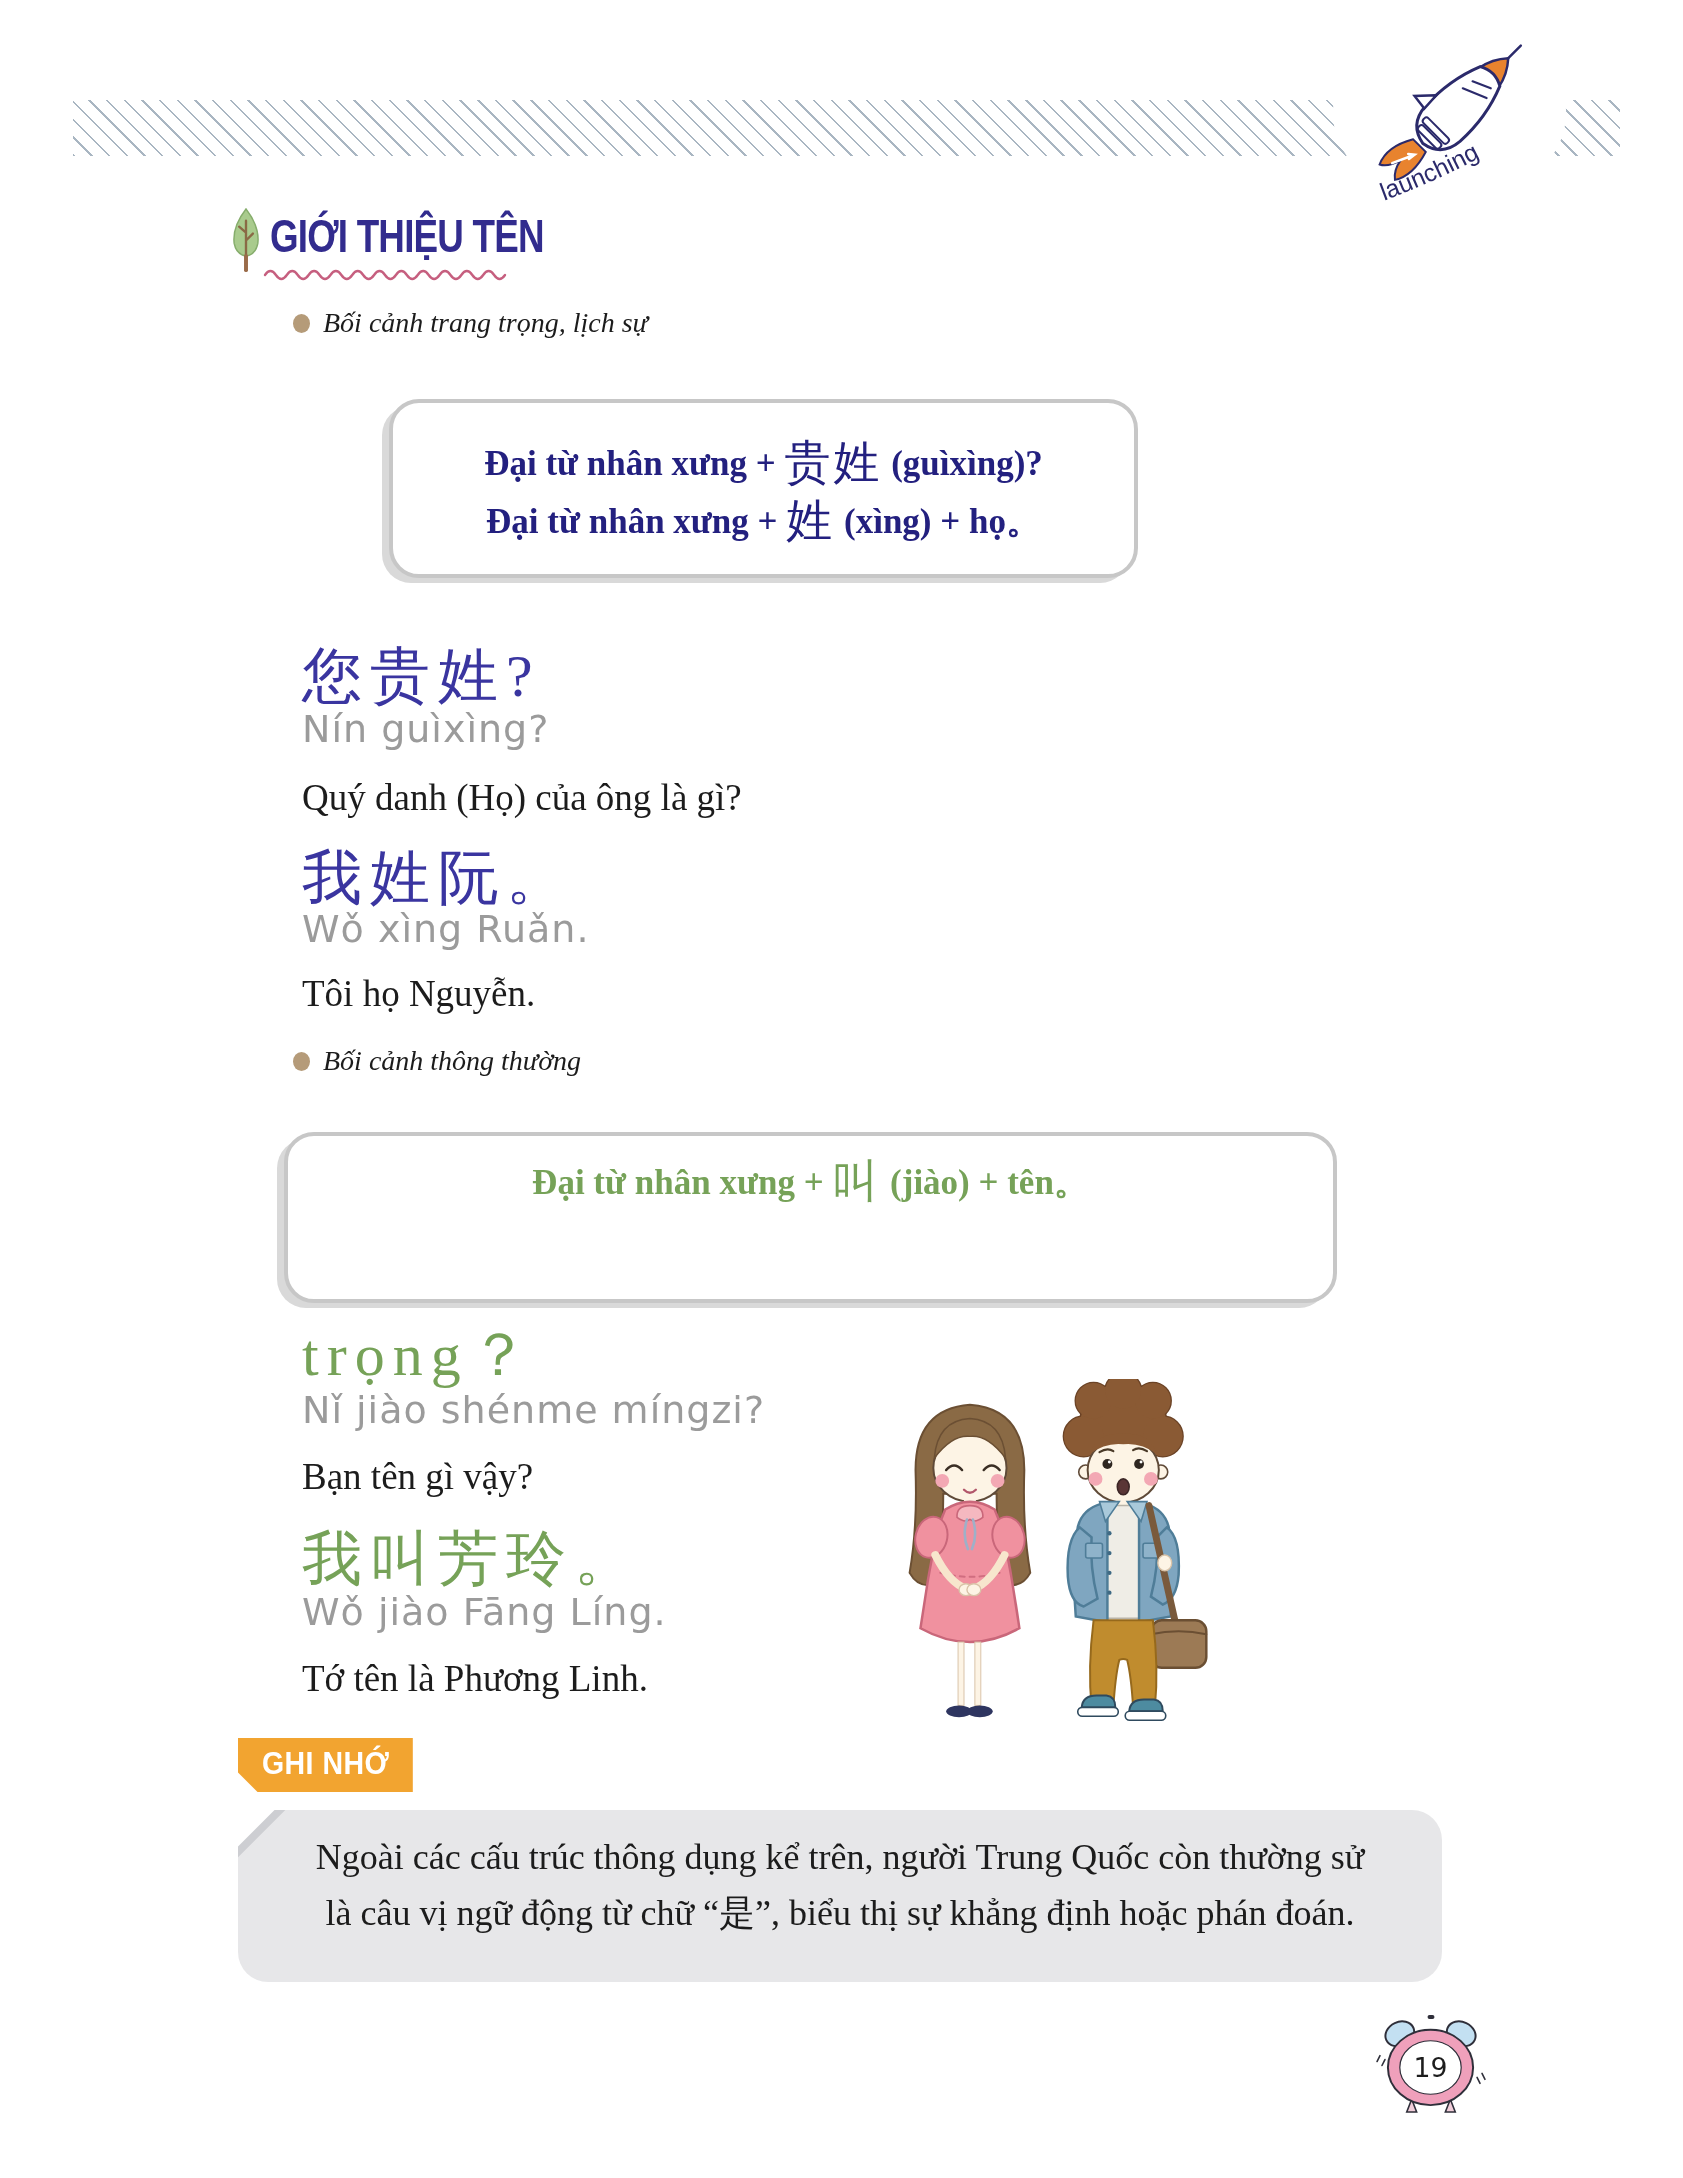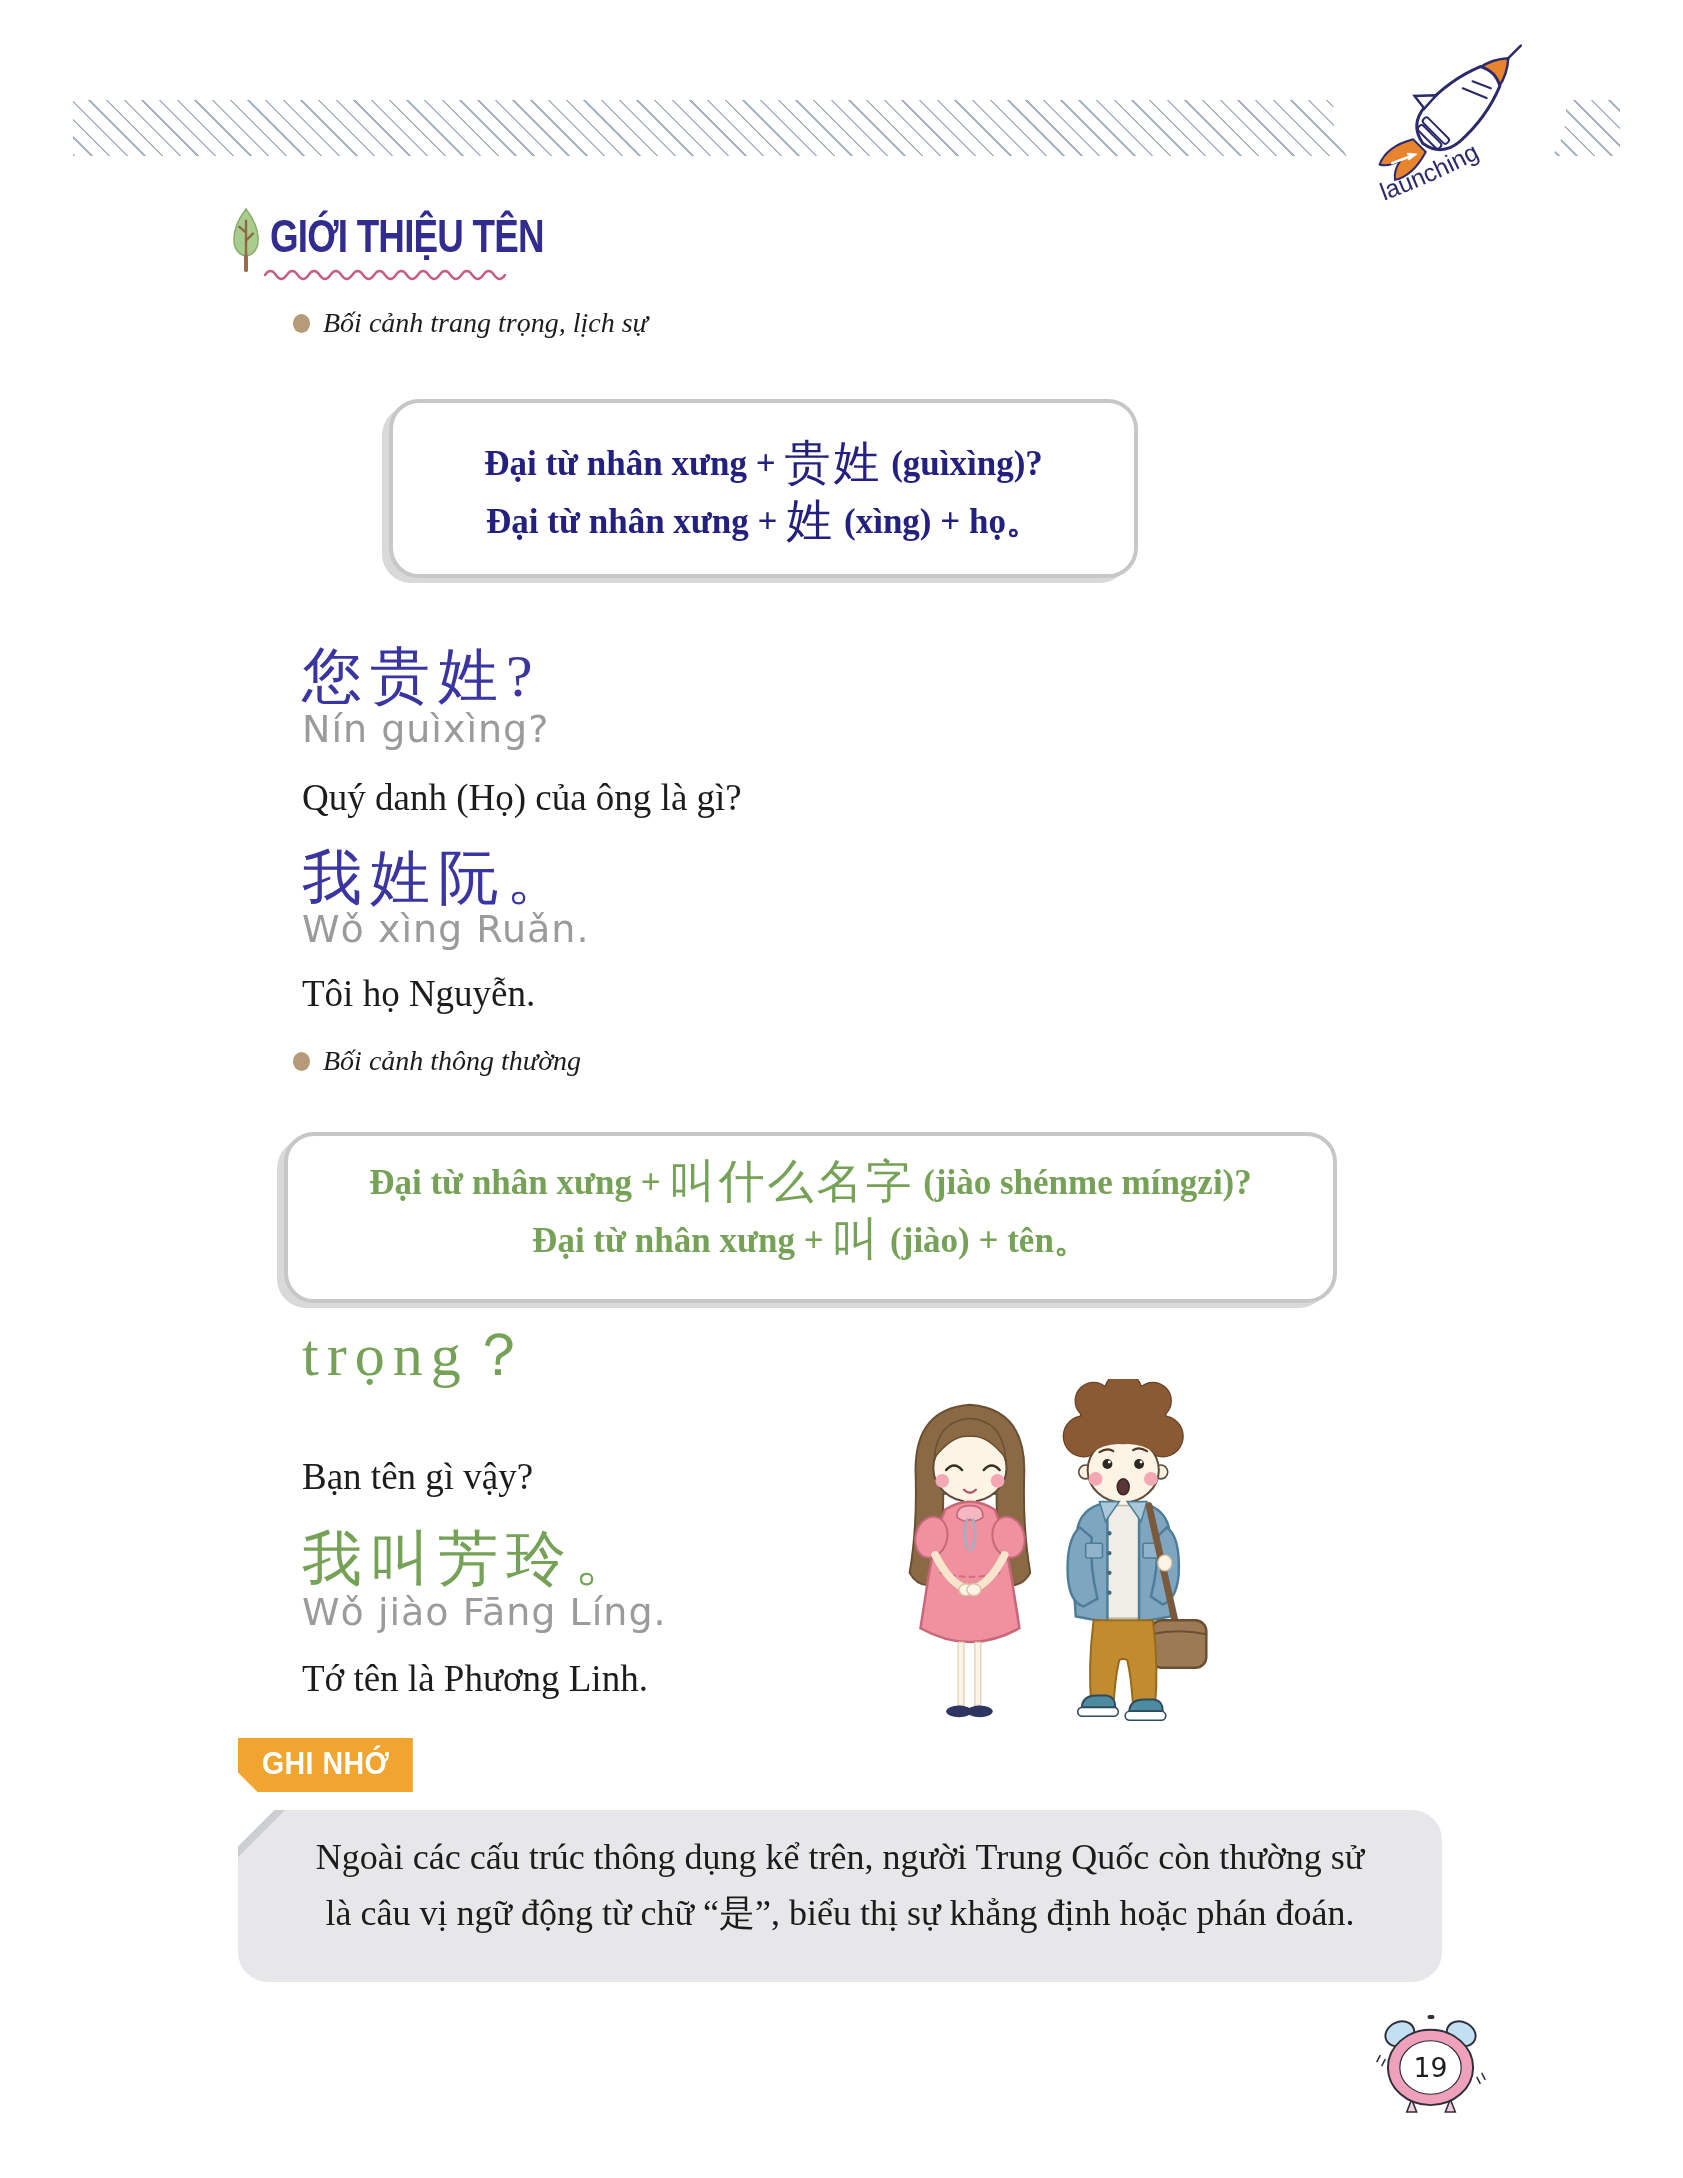--- a/index.html
+++ b/index.html
@@ -103,25 +103,25 @@
   <div class="line hz-line hz-formal" style="top:838px;">我姓阮。</div>
   <div class="line py-line" style="top:907px;">Wǒ xìng Ruǎn.</div>
   <div class="line vn-line" style="top:972px;">Tôi họ Nguyễn.</div>
 
   <div class="bullet-row" style="left:293px;top:1045px;">
     <span class="dot"></span>
     <span class="bl">Bối cảnh thông thường</span>
   </div>
 
   <div class="formula-box box-casual">
-    <div class="fl"><span>Đại từ nhân xưng + </span><span class="hz">叫什么名字</span><span> (jiào shénme míngzi)?</span></div>
     <div class="fl"><span>Đại từ nhân xưng + </span><span class="hz">叫</span><span> (jiào) + tên。</span></div>
   </div>
 
   <div class="line hz-line hz-casual" style="top:1315px;">trọng？</div>
+  <div class="line py-line" style="top:1388px;">Nǐ jiào shénme míngzi?</div>
   <div class="line vn-line" style="top:1455px;">Bạn tên gì vậy?</div>
   <div class="line hz-line hz-casual" style="top:1519px;">我叫芳玲。</div>
   <div class="line py-line" style="top:1590px;">Wǒ jiào Fāng Líng.</div>
   <div class="line vn-line" style="top:1657px;">Tớ tên là Phương Linh.</div>
 
   <svg class="characters" viewBox="0 0 420 366">
 
     <g stroke-linecap="round">
       <path d="M125 26 Q70 30 70 92 Q72 150 64 196 Q74 214 94 206 Q98 150 98 116 L152 116 Q152 150 156 206 Q176 214 186 196 Q178 150 180 92 Q180 30 125 26 Z" fill="#8a6a45" stroke="#6b4f33" stroke-width="2"></path>
       <ellipse cx="125" cy="90" rx="37" ry="34" fill="#fdf4e5" stroke="#5f4a38" stroke-width="2"></ellipse>

